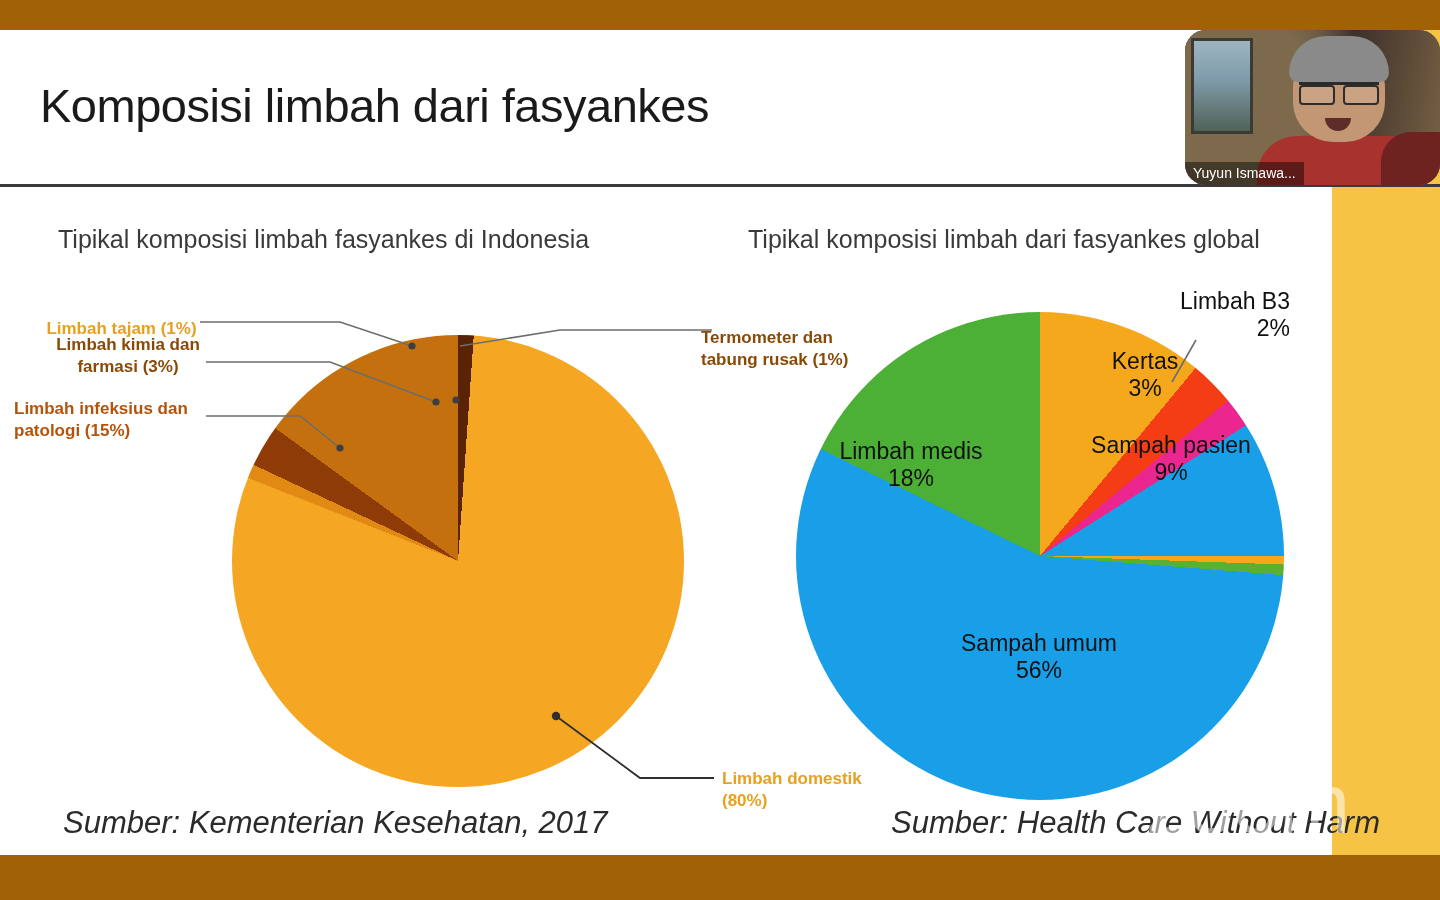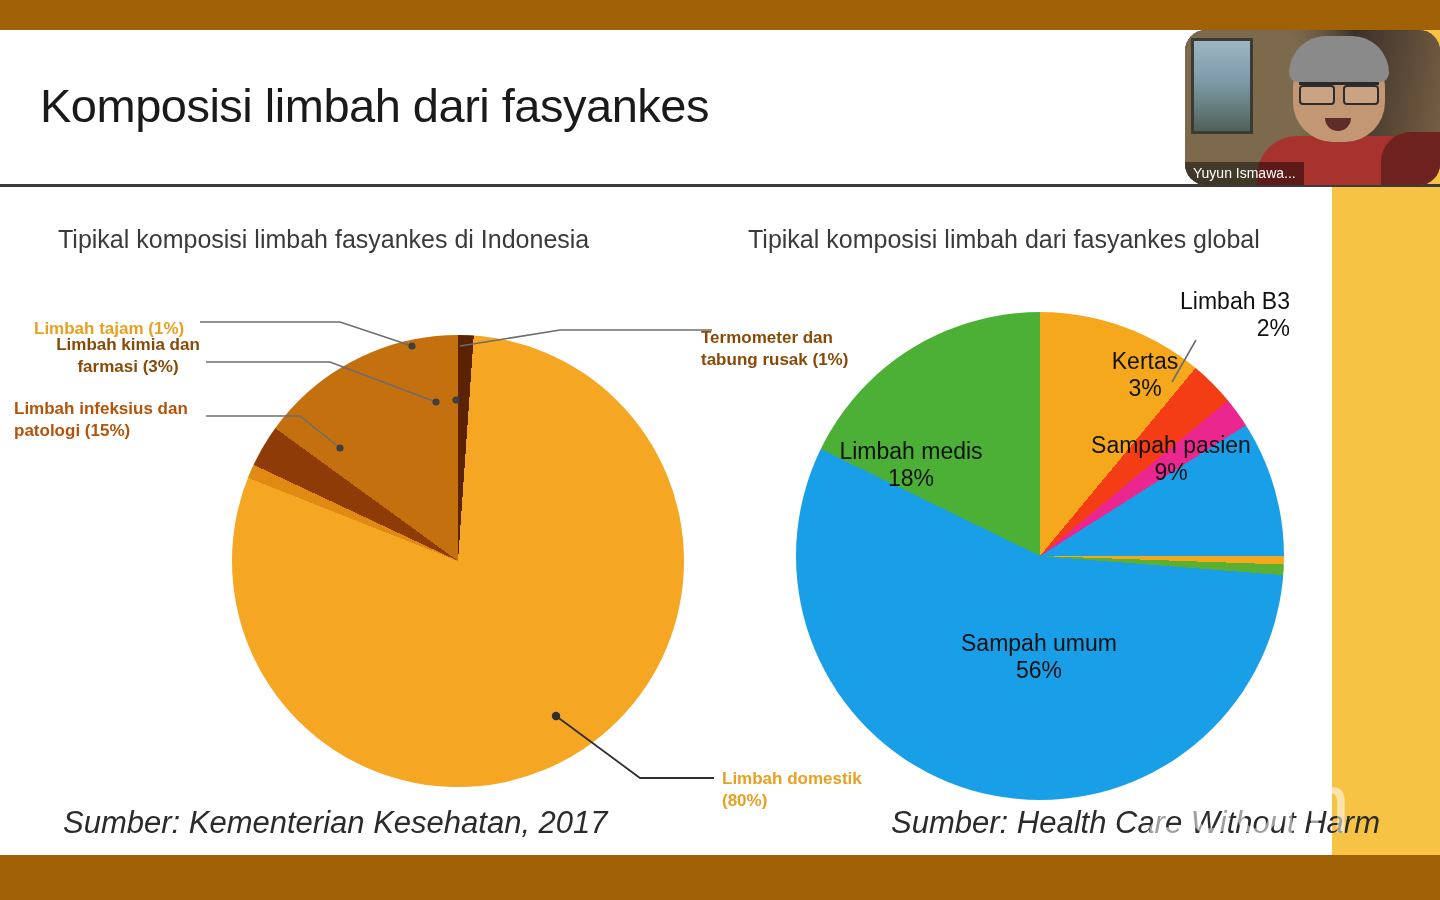--- a/index.html
+++ b/index.html
@@ -283,21 +283,21 @@
     <div class="title-rule"></div>
 
     <div class="subtitle sub-right">Tipikal komposisi limbah dari fasyankes global</div>
     <div class="subtitle sub-left">Tipikal komposisi limbah fasyankes di Indonesia</div>
 
     <div class="pie-left-wrap">
       <div class="pie-left"></div>
       <div class="pie-left-therm"></div>
     </div>
 
-    <div class="callout" style="left:34px; top:288px; width:175px;">
+    <div class="callout" style="left:34px; top:288px; width:175px;text-align:center;">
       <span>Limbah tajam</span>
       <span>(1%)</span>
     </div>
 
     <div class="callout dark" style="left:43px; top:304px; width:170px; text-align:center;">
       <span>Limbah kimia dan</span><br>
       <span>farmasi</span>
       <span>(3%)</span>
     </div>
 

